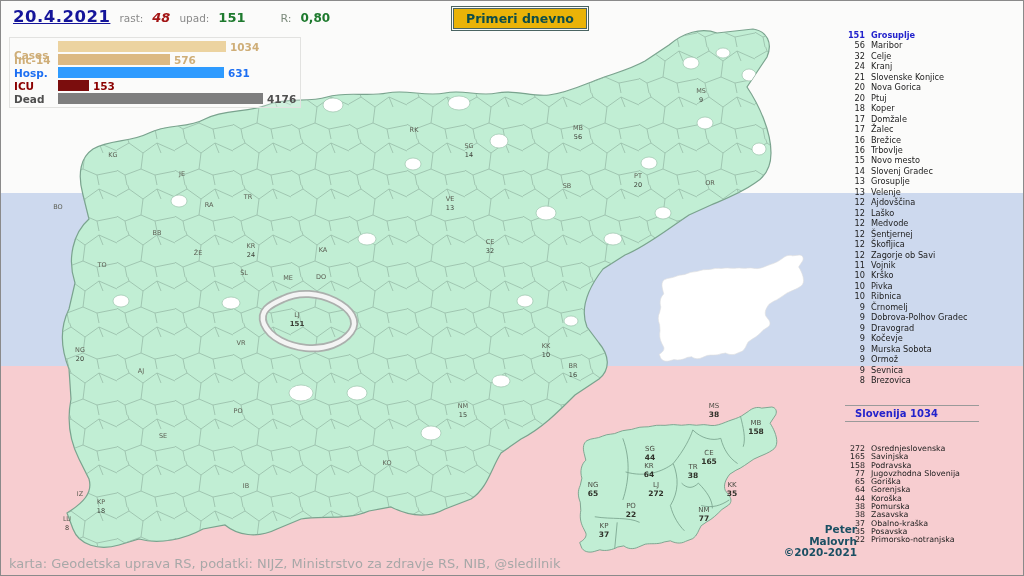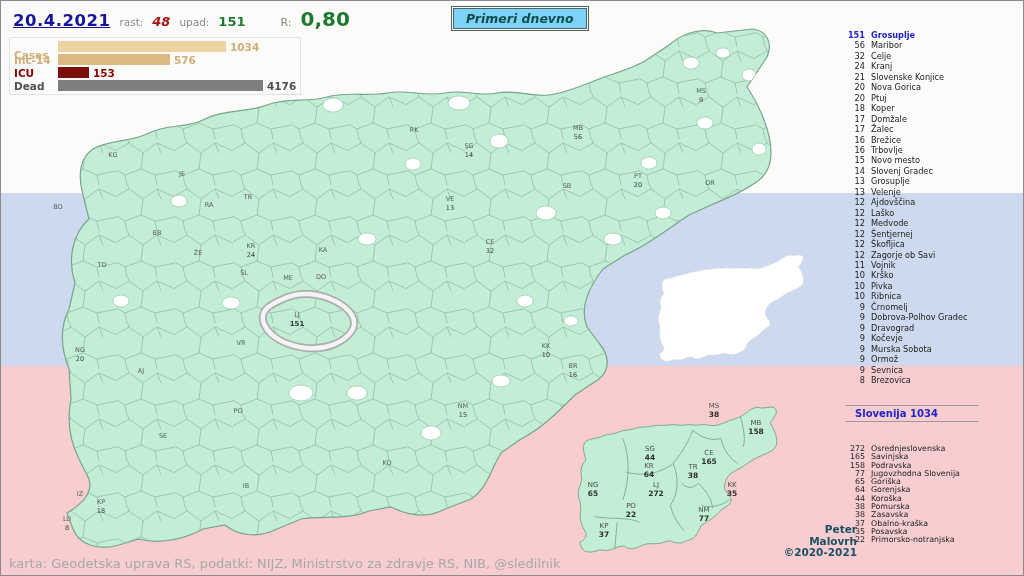--- a/index.html
+++ b/index.html
@@ -13,25 +13,25 @@
 
   #map{position:absolute;left:0;top:0;}
 
   
   .hdr{position:absolute;left:12px;top:6px;display:flex;align-items:baseline;gap:9px;z-index:5;}
   .date{font-size:16.5px;font-weight:700;color:#15159a;text-decoration:underline;letter-spacing:.5px;}
   .klabel{font-size:10.5px;color:#8a8a8a;}
   .rast{font-size:13px;font-weight:700;color:#a31515;font-style:italic;}
   .upad{font-size:13px;font-weight:700;color:#1e7a2e;}
   .rlab{font-size:11px;color:#7b8a7b;margin-left:26px;}
-  .rval{font-size:20px;font-weight:700;color:#1e7a2e;}
-
-  .primeri{position:absolute;left:452px;top:7px;background:#7dd3fc;border:1px solid #4a6462;
+  .rval{font-size:12px;font-weight:700;color:#1e7a2e;}
+
+  .primeri{position:absolute;left:452px;top:7px;background:#eab308;border:1px solid #4a6462;
            outline:1px solid #4a6462;outline-offset:1px;padding:2px 12px;color:#0e4d49;
-           font-weight:700;font-size:12.5px;z-index:5;font-style:italic;}
+           font-weight:700;font-size:12.5px;z-index:5;}
 
   
   #stats{position:absolute;left:8px;top:36px;z-index:5;border:1px solid #e2e2e0;
          background:rgba(251,251,250,.25);padding:2px 4px;}
   .stat-row{display:flex;align-items:center;height:13px;}
   .stat-label{width:44px;font-size:10.5px;font-weight:700;}
   .stat-bar{display:inline-block;height:11px;}
   .stat-value{font-size:10.5px;font-weight:700;margin-left:4px;}
 
   
@@ -238,20 +238,25 @@
     <span class="stat-value" style="color: rgb(207, 174, 120);">1034</span>
   </div>
 
 
   <div class="stat-row">
     <span class="stat-label" style="color: rgb(207, 174, 120);">Inc-14</span>
     <span class="stat-bar" style="width: 112px; background: rgb(220, 185, 131);"></span>
     <span class="stat-value" style="color: rgb(207, 174, 120);">576</span>
   </div>
 
+  <div class="stat-row">
+    <span class="stat-label" style="color: rgb(29, 111, 242);">Hosp.</span>
+    <span class="stat-bar" style="width: 166px; background: rgb(46, 155, 255);"></span>
+    <span class="stat-value" style="color: rgb(29, 111, 242);">631</span>
+  </div>
 
   <div class="stat-row">
     <span class="stat-label" style="color: rgb(139, 0, 0);">ICU</span>
     <span class="stat-bar" style="width: 31px; background: rgb(123, 13, 13);"></span>
     <span class="stat-value" style="color: rgb(139, 0, 0);">153</span>
   </div>
 
   <div class="stat-row">
     <span class="stat-label" style="color: rgb(79, 79, 79);">Dead</span>
     <span class="stat-bar" style="width: 205px; background: rgb(126, 126, 126);"></span>

